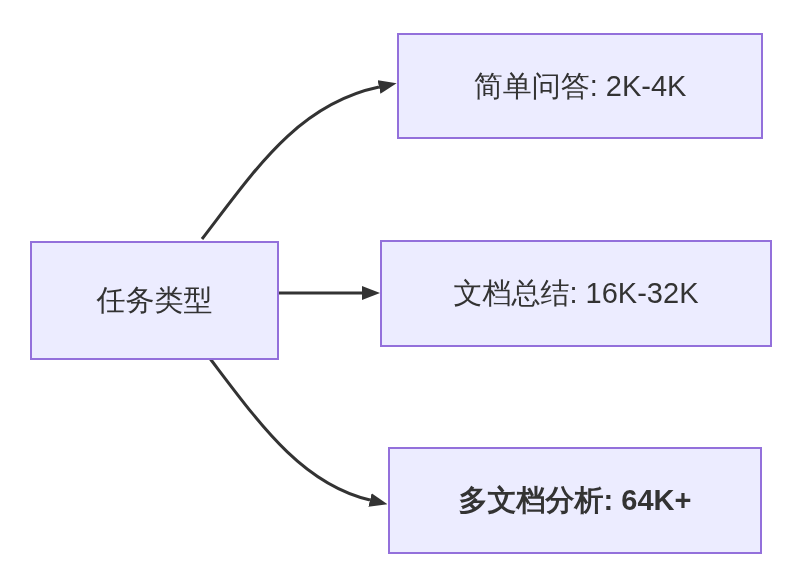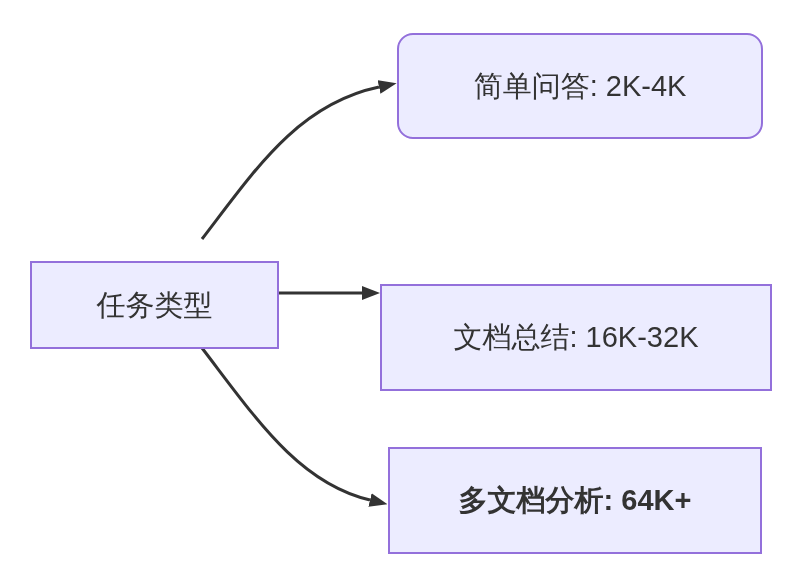--- a/index.html
+++ b/index.html
@@ -25,23 +25,23 @@
     border:2px solid var(--node-border);
     color:var(--text-color);
     display:flex;
     align-items:center;
     justify-content:center;
     font-size:29px;
     line-height:1;
     white-space:nowrap;
     text-align:center;
   }
-  #node-root   {left:30px;  top:241px; width:249px; height:88px;margin-top:20px;}
-  #node-child0 {left:397px; top:33px;  width:366px; height:106px;border-radius:16px;}
-  #node-child1 {left:380px; top:240px; width:392px; height:107px;margin-top:44px;}
+  #node-root   {left:30px;  top:241px; width:249px; height:119px;}
+  #node-child0 {left:397px; top:33px;  width:366px; height:106px;}
+  #node-child1 {left:380px; top:240px; width:392px; height:107px;}
   #node-child2 {left:388px; top:447px; width:374px; height:107px;font-weight:bold;}
   #edges{
     position:absolute;
     left:0;top:0;
     width:787px;height:572px;
     pointer-events:none;
   }
   #edges path.edge{
     fill:none;
     stroke:var(--edge-color);

